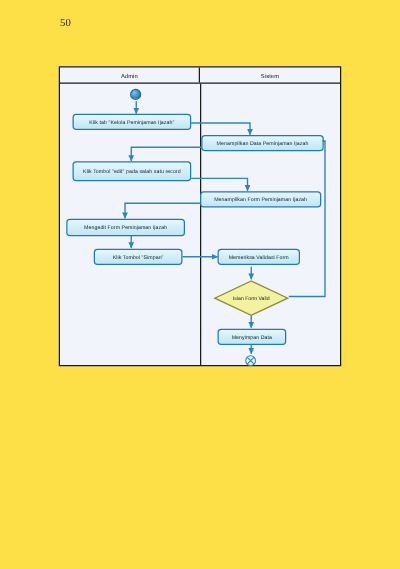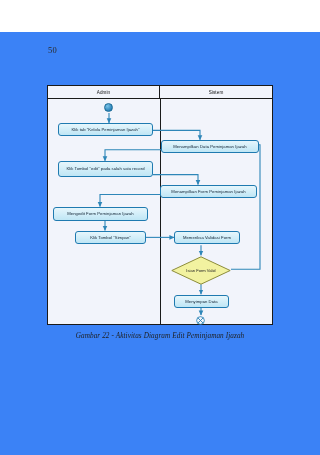--- a/index.html
+++ b/index.html
@@ -11,22 +11,21 @@
     width: 320px;
     height: 455px;
     font-family: "Liberation Sans", sans-serif;
     position: relative;
     overflow: hidden;
   }
 
   .page {
     position: absolute;
     inset: 0;
-    background: #3b82f6;
-    margin-top: 32px;
+    background: #fde047;
   }
 
   .page-number {
     position: absolute;
     left: 48px;
     top: 13px;
     font-family: "Liberation Serif", serif;
     font-size: 8.5px;
     color: #2b2b2b;
     letter-spacing: 0.2px;
@@ -240,15 +239,14 @@
       <div class="end-node" style="left:148px; top:217px;">
         <svg viewBox="0 0 10 10">
           <circle cx="5" cy="5" r="4.3" fill="none" stroke="#2e86b8" stroke-width="1"></circle>
           <path d="M2.1,2.1 L7.9,7.9 M7.9,2.1 L2.1,7.9" stroke="#2e86b8" stroke-width="1"></path>
         </svg>
       </div>
 
     </div>
   </div>
 
-  <div class="caption">Gambar 22 - Aktivitas Diagram Edit Peminjaman Ijazah</div>
 
 </div>
 
 </body></html>

